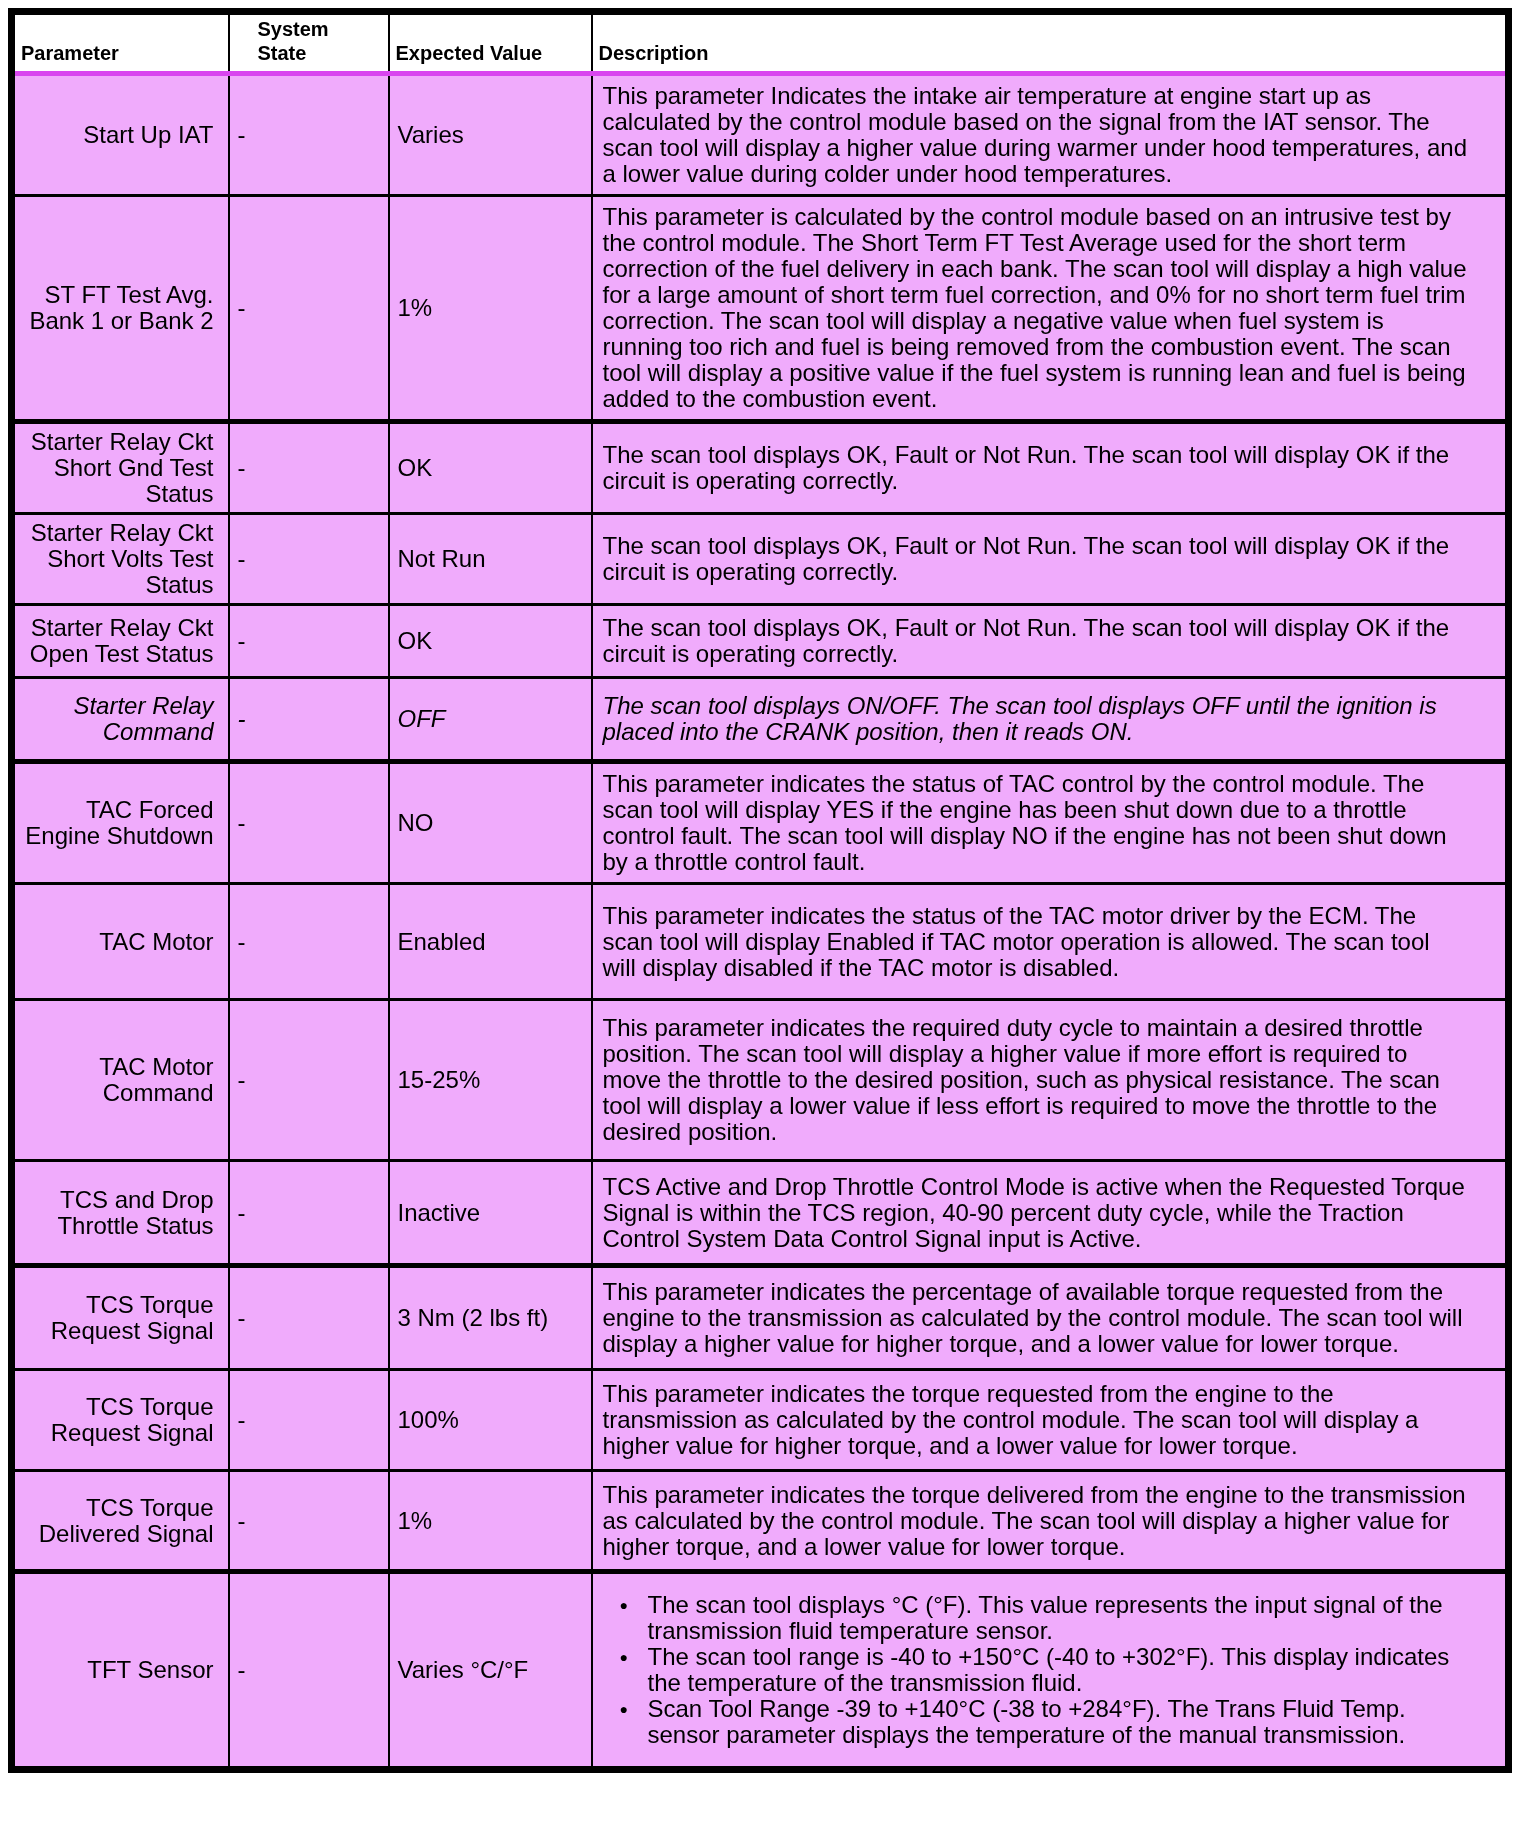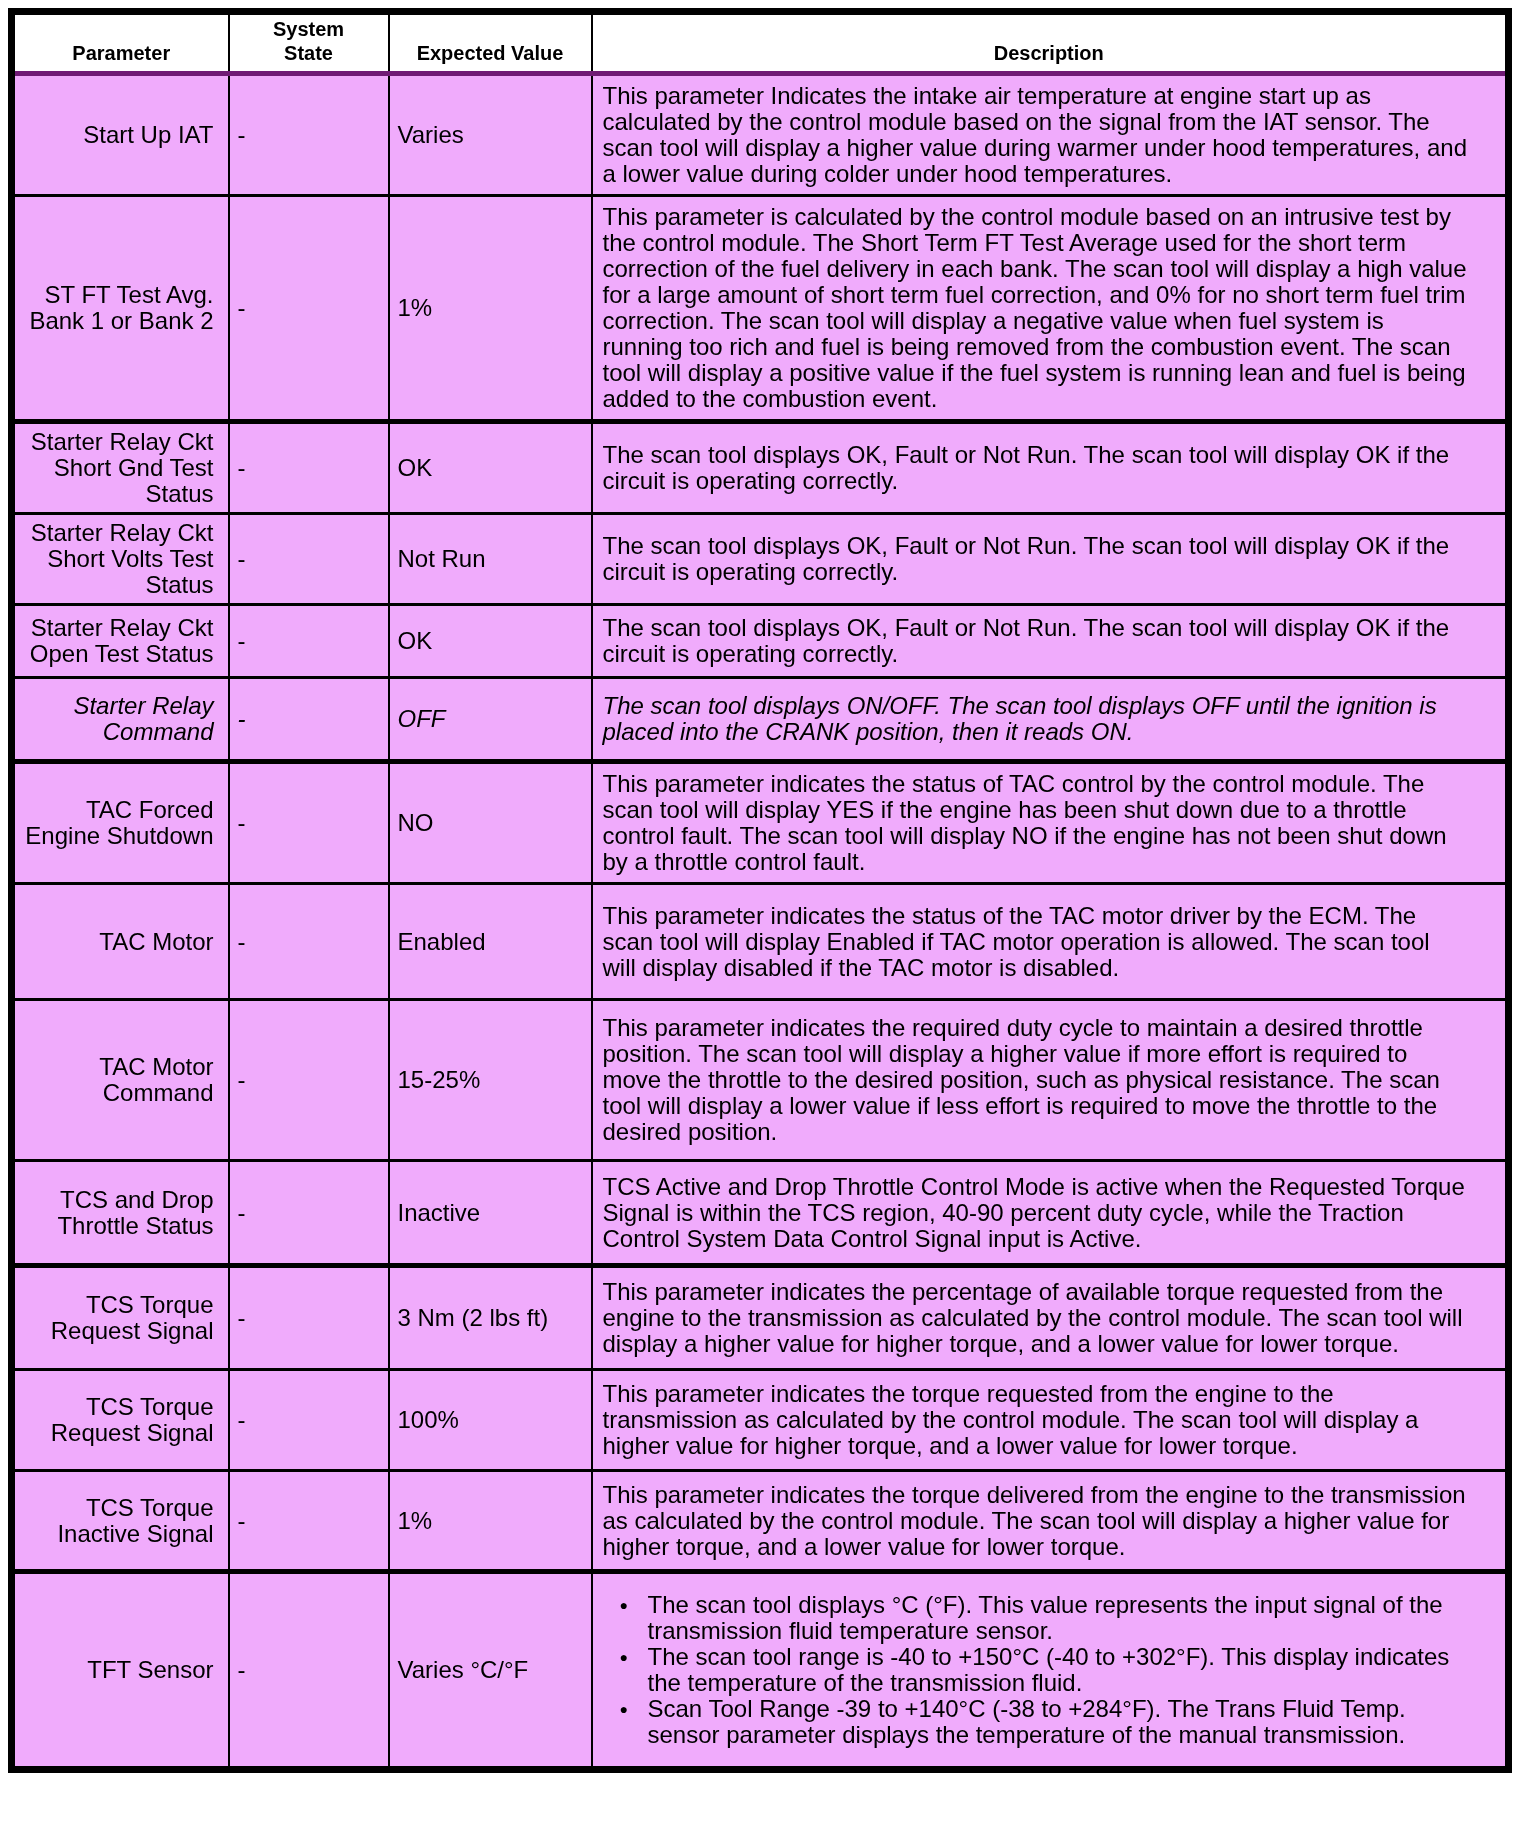--- a/index.html
+++ b/index.html
@@ -28,24 +28,24 @@
   col.c-expected { width: 203px; }
   table.param-table, th, td {
     border: 2px solid #000000;
   }
   table.param-table { border: 7px solid #000000; }
   thead tr { height: 52px; }
   thead th {
     font-size: 20px;
     line-height: 24px;
     font-weight: bold;
-    text-align: center;
+    text-align: left;
     vertical-align: bottom;
     padding: 2px 6px 6px 6px;
-    border-bottom: 5px solid #701a75;
+    border-bottom: 5px solid #d946ef;
     background: #ffffff;
   }
   thead th.th-state { padding-left: 28px; padding-right: 28px; }
   tbody td {
     font-size: 24px;
     line-height: 26px;
     vertical-align: middle;
     border-bottom: 3px solid #000000;
     background: #f0abfc;
   }
@@ -159,21 +159,21 @@
     <td class="col-expected">3 Nm (2 lbs ft)</td>
     <td class="col-desc">This parameter indicates the percentage of available torque requested from the engine to the transmission as calculated by the control module. The scan tool will display a higher value for higher torque, and a lower value for lower torque.</td>
   </tr>
         <tr style="height: 101px;">
     <td class="col-param">TCS Torque Request Signal</td>
     <td class="col-state">-</td>
     <td class="col-expected">100%</td>
     <td class="col-desc">This parameter indicates the torque requested from the engine to the transmission as calculated by the control module. The scan tool will display a higher value for higher torque, and a lower value for lower torque.</td>
   </tr>
         <tr class="thick-bottom" style="height: 101px;">
-    <td class="col-param">TCS Torque Inactive Signal</td>
+    <td class="col-param">TCS Torque Delivered Signal</td>
     <td class="col-state">-</td>
     <td class="col-expected">1%</td>
     <td class="col-desc">This parameter indicates the torque delivered from the engine to the transmission as calculated by the control module. The scan tool will display a higher value for higher torque, and a lower value for lower torque.</td>
   </tr>
         <tr style="height: 198px;">
     <td class="col-param">TFT Sensor</td>
     <td class="col-state">-</td>
     <td class="col-expected">Varies °C/°F</td>
     <td class="col-desc">
             <ul class="bullets">

